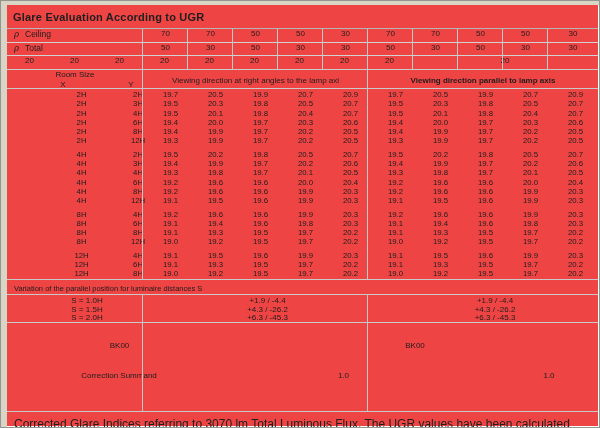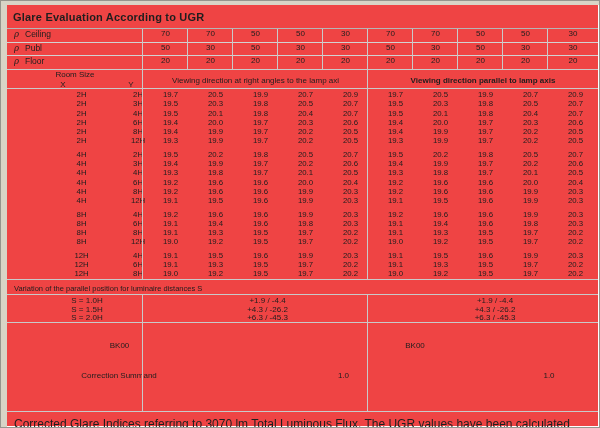--- a/index.html
+++ b/index.html
@@ -82,34 +82,33 @@
           <div class="v-cell">50</div>
           <div class="v-cell">50</div>
           <div class="v-cell">30</div>
           <div class="v-cell">70</div>
           <div class="v-cell">70</div>
           <div class="v-cell">50</div>
           <div class="v-cell">50</div>
           <div class="v-cell">30</div>
         </div>
         <div class="refl-row rb">
-          <div class="lab-cell"><span class="sym">ρ</span><span class="nm">Publ</span></div>
+          <div class="lab-cell"><span class="sym">ρ</span><span class="nm">Total</span></div>
           <div class="v-cell">50</div>
           <div class="v-cell">30</div>
           <div class="v-cell">50</div>
           <div class="v-cell">30</div>
           <div class="v-cell">30</div>
           <div class="v-cell">50</div>
           <div class="v-cell">30</div>
           <div class="v-cell">50</div>
           <div class="v-cell">30</div>
           <div class="v-cell">30</div>
         </div>
         <div class="refl-row">
-          <div class="lab-cell"><span class="sym">ρ</span><span class="nm">Floor</span></div>
           <div class="v-cell">20</div>
           <div class="v-cell">20</div>
           <div class="v-cell">20</div>
           <div class="v-cell">20</div>
           <div class="v-cell">20</div>
           <div class="v-cell">20</div>
           <div class="v-cell">20</div>
           <div class="v-cell">20</div>
           <div class="v-cell">20</div>
           <div class="v-cell">20</div>

